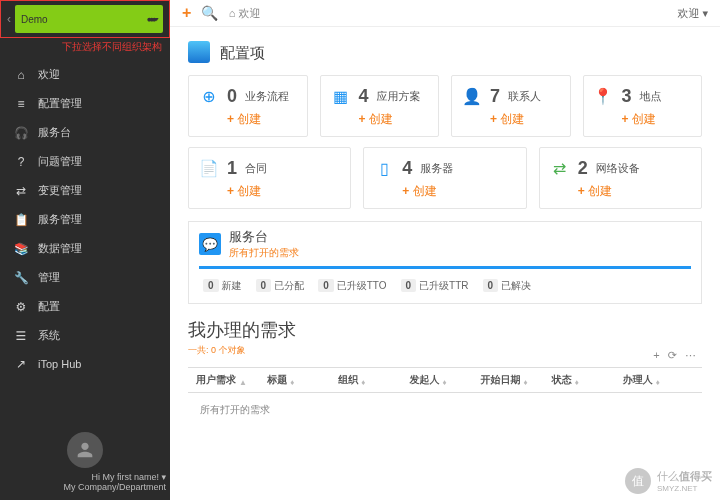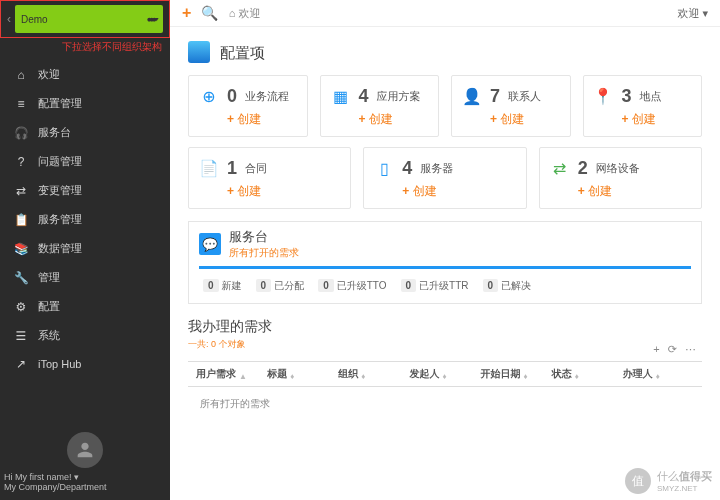--- a/index.html
+++ b/index.html
@@ -9,21 +9,21 @@
 .logo{padding:8px 14px;font-size:20px;font-weight:bold;color:#fff}
 .logo .dot{color:#f58220}
 .orgrow{display:flex;align-items:center;padding:4px 6px;gap:4px;border:1.5px solid #e53935}
 .orgrow .chev{color:#888;font-size:12px}
 .orgsel{flex:1;background:#84cc16;border-radius:2px;height:28px;display:flex;align-items:center;justify-content:space-between;padding:0 6px;color:#333;font-size:10px}
 .orgsel .ico{font-size:9px;letter-spacing:-2px}
 .hint{color:#e53935;font-size:10px;text-align:right;padding:2px 8px 6px}
 .nav{flex:1;overflow:auto}
 .ni{display:flex;align-items:center;gap:10px;padding:7px 14px;font-size:11px;cursor:pointer}
 .ni .ic{width:14px;text-align:center;font-size:12px}
-.userblk{text-align:left;padding:8px 4px;color:#bbb;font-size:9px}
+.userblk{text-align:right;padding:8px 4px;color:#bbb;font-size:9px}
 .avatar{width:36px;height:36px;border-radius:50%;background:#555;margin:4px auto;display:flex;align-items:center;justify-content:center}
 .avatar svg{width:22px;height:22px;fill:#999}
 .main{flex:1;display:flex;flex-direction:column;overflow:auto}
 .topbar{display:flex;align-items:center;padding:4px 12px;border-bottom:1px solid #eee;gap:10px;font-size:12px}
 .topbar .plus{color:#f58220;font-weight:bold;font-size:16px}
 .topbar .mag{color:#f58220;font-size:14px}
 .topbar .bc{color:#888;font-size:11px}
 .topbar .sp{flex:1}
 .topbar .right{color:#666;font-size:11px}
 .content{padding:10px 18px}
@@ -40,21 +40,21 @@
 .cadd::before{content:"+ ";font-weight:bold}
 .svcrow{border:1px solid #e5e5e5;margin-top:12px}
 .svch{display:flex;align-items:center;gap:8px;padding:6px 10px}
 .svch .ic2{width:22px;height:22px;background:#2196f3;border-radius:2px;display:flex;align-items:center;justify-content:center;color:#fff;font-size:13px}
 .svch .ttl{font-size:13px;color:#444}
 .svch .sub{font-size:10px;color:#f58220}
 .bar{height:3px;background:#2196f3;margin:0 10px}
 .chips{display:flex;gap:14px;padding:10px 14px;font-size:10px;color:#666}
 .chip b{background:#eee;padding:1px 5px;border-radius:2px;margin-right:3px;color:#555}
 .myreq{margin-top:14px}
-.myreq h3{font-size:14px;color:#444;font-weight:normal}
+.myreq h3{font-size:18px;color:#444;font-weight:normal}
 .myreq .sub2{font-size:9px;color:#f58220;margin-top:2px}
 .tblhdr{display:flex;border-top:1px solid #ddd;border-bottom:1px solid #ddd;margin-top:10px;padding:5px 8px;font-size:10px;color:#555;font-weight:bold;position:relative}
 .tblhdr>div{flex:1;display:flex;align-items:flex-end;gap:3px}
 .tblhdr .s{color:#bbb;font-size:8px}
 .tools{position:absolute;right:6px;top:-18px;color:#888;font-size:11px;display:flex;gap:8px}
 .empty{padding:10px 12px;font-size:10px;color:#888}
 .wm{position:absolute;right:8px;bottom:6px;opacity:.45;display:flex;align-items:center;gap:6px;color:#555;font-size:11px}
 .wm .c{width:26px;height:26px;border-radius:50%;background:#888;color:#fff;display:flex;align-items:center;justify-content:center;font-size:12px}
 </style>
 </head>

